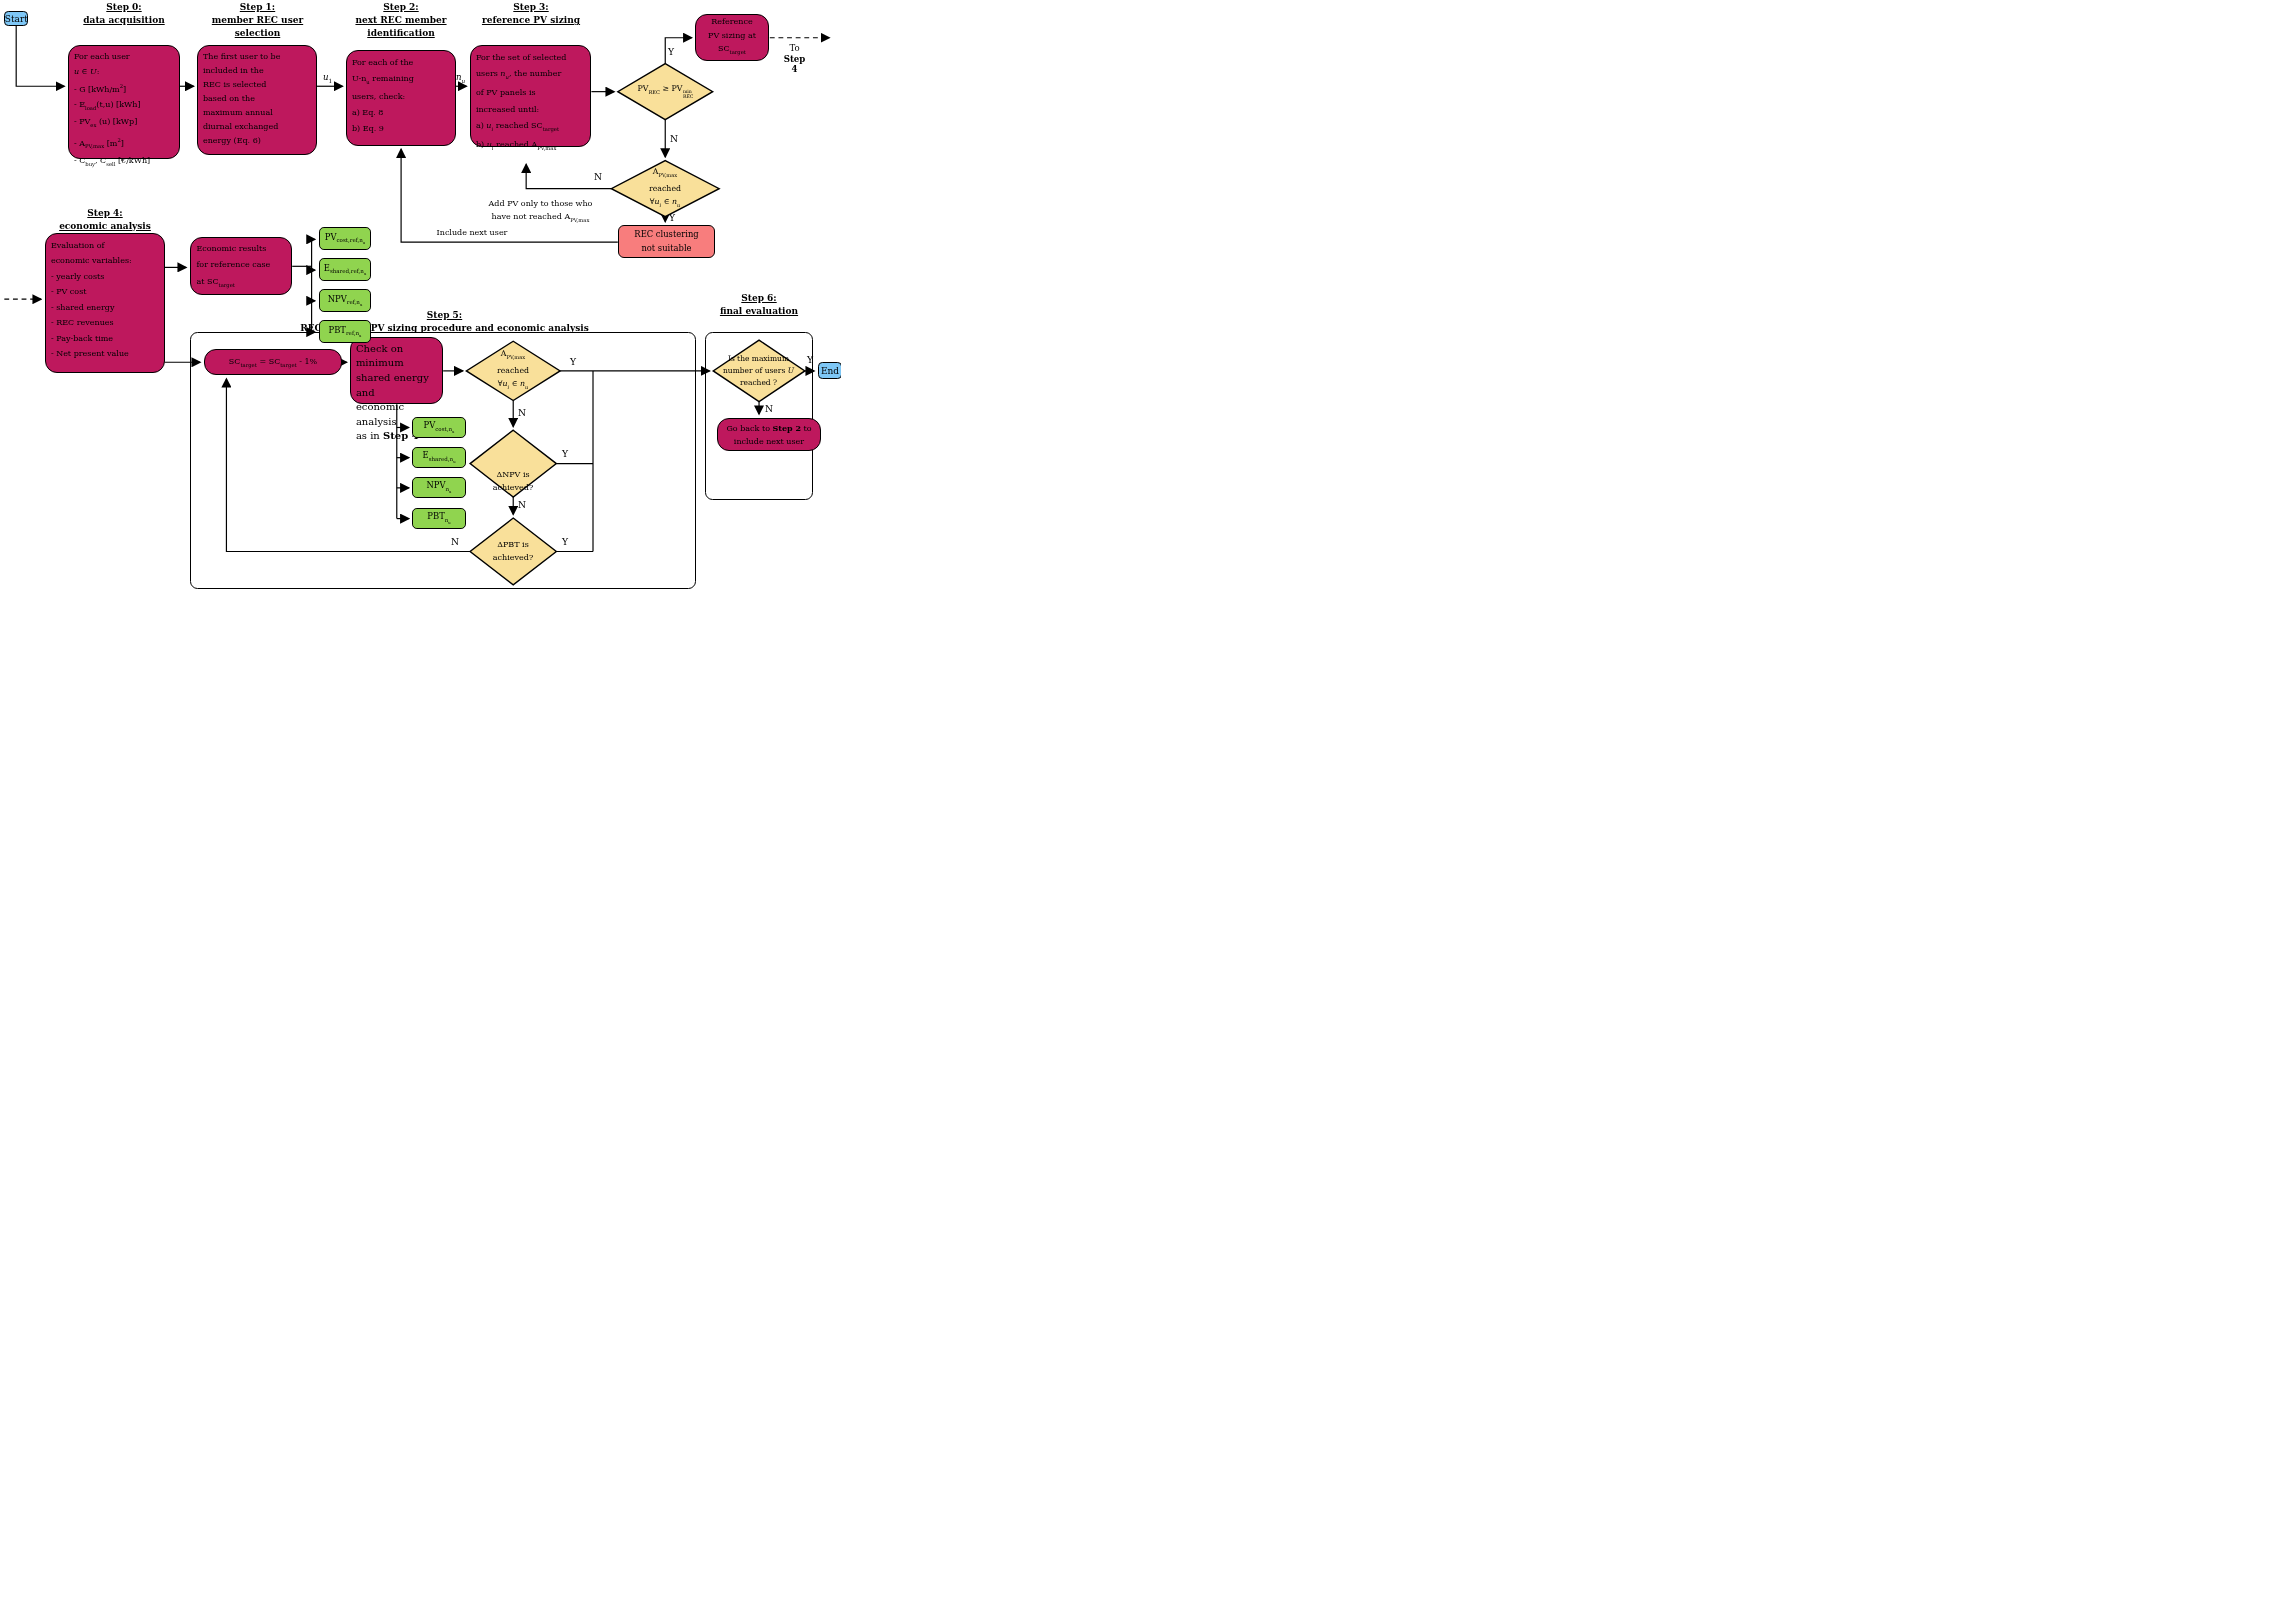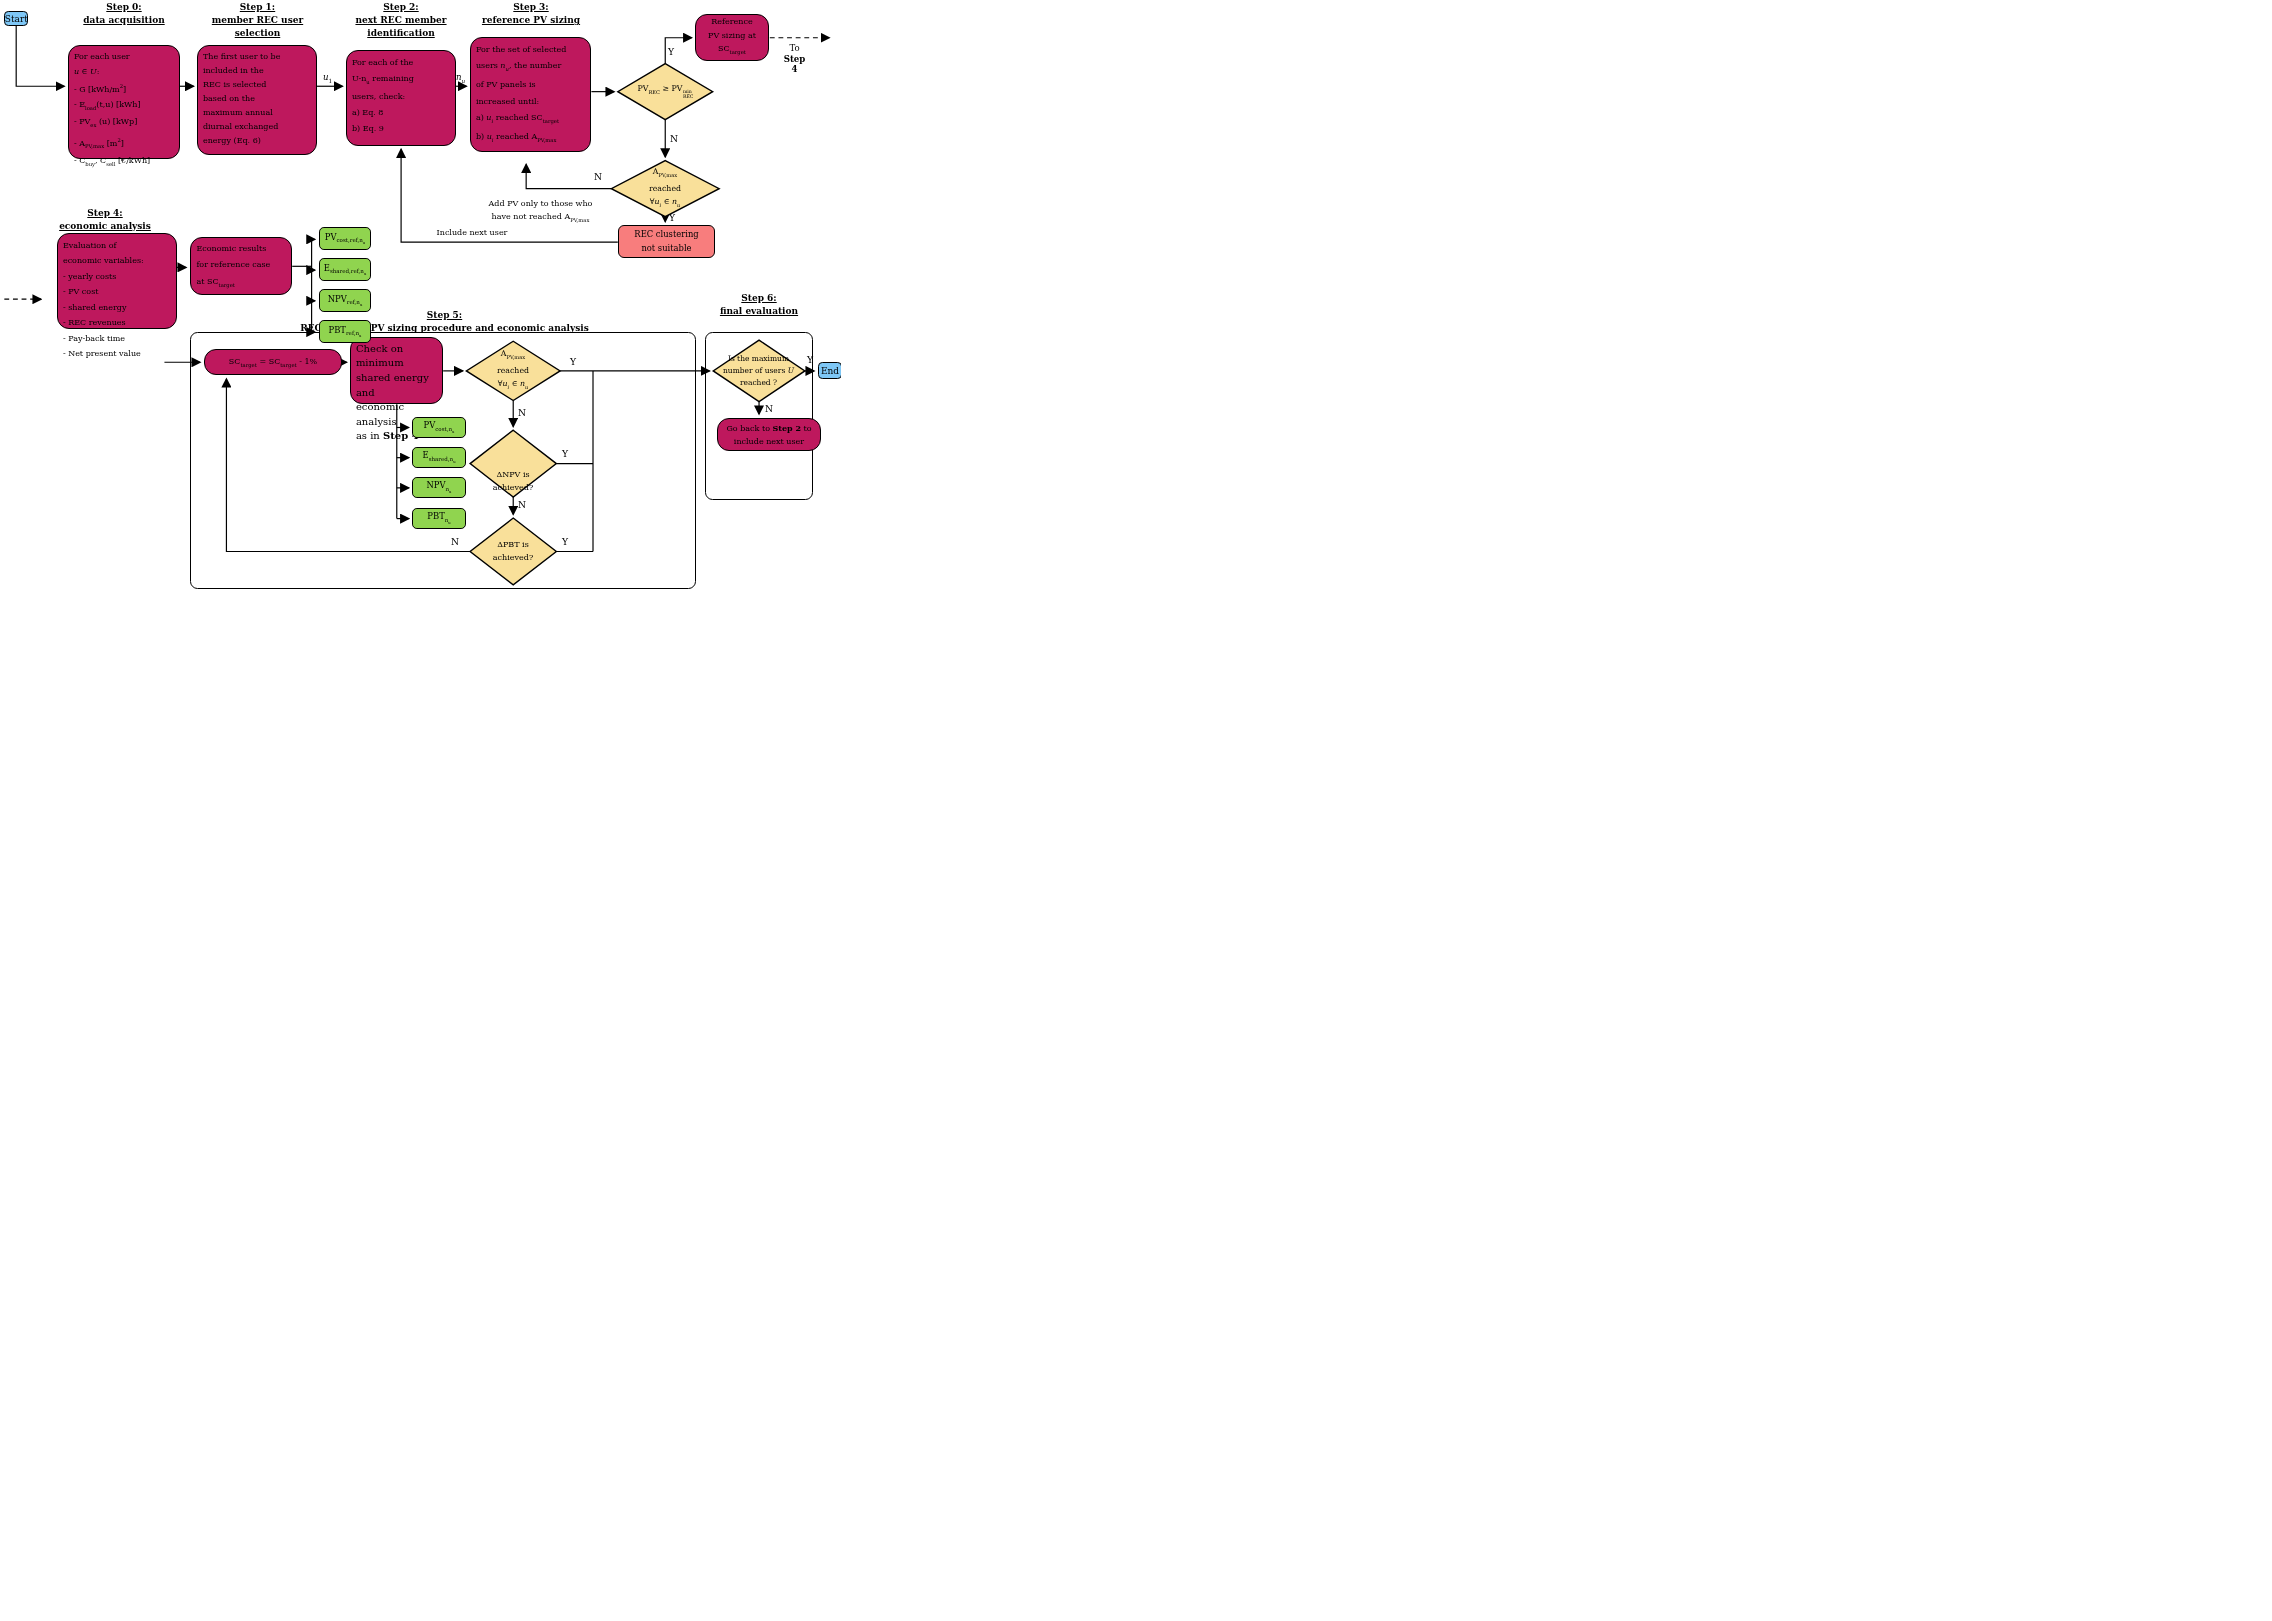--- a/index.html
+++ b/index.html
@@ -142,34 +142,34 @@
   </div>
 
   <div class="box btxt" style="left:346px;top:50px;width:110px;height:96px;line-height:16px;">
     <div class="ln">For each of the</div>
     <div class="ln">U-n<sub>u</sub> remaining</div>
     <div class="ln">users, check:</div>
     <div class="ln">a) Eq. 8</div>
     <div class="ln">b) Eq. 9</div>
   </div>
 
-  <div class="box btxt" style="left:470px;top:37px;width:121px;height:115px;line-height:16.4px;">
+  <div class="box btxt" style="left:470px;top:45px;width:121px;height:102px;line-height:16.4px;">
     <div class="ln">For the set of selected</div>
     <div class="ln">users <i>n<sub>u</sub></i>, the number</div>
     <div class="ln">of PV panels is</div>
     <div class="ln">increased until:</div>
     <div class="ln">a) <i>u<sub>i</sub></i> reached SC<sub>target</sub></div>
     <div class="ln">b) <i>u<sub>i</sub></i> reached A<sub>PV,max</sub></div>
   </div>
 
   <div class="box cell" style="left:695px;top:14px;width:74px;height:47px;font-size:8px;line-height:13.5px;">
     <div>Reference<br>PV sizing at<br>SC<sub>target</sub></div>
   </div>
 
-  <div class="box btxt" style="left:57px;top:233px;width:120px;height:96px;line-height:15.5px;">
+  <div class="box btxt" style="left:45px;top:233px;width:120px;height:140px;line-height:15.5px;">
     <div class="ln">Evaluation of</div>
     <div class="ln">economic variables:</div>
     <div class="ln">- yearly costs</div>
     <div class="ln">- PV cost</div>
     <div class="ln">- shared energy</div>
     <div class="ln">- REC revenues</div>
     <div class="ln">- Pay-back time</div>
     <div class="ln">- Net present value</div>
   </div>
 

